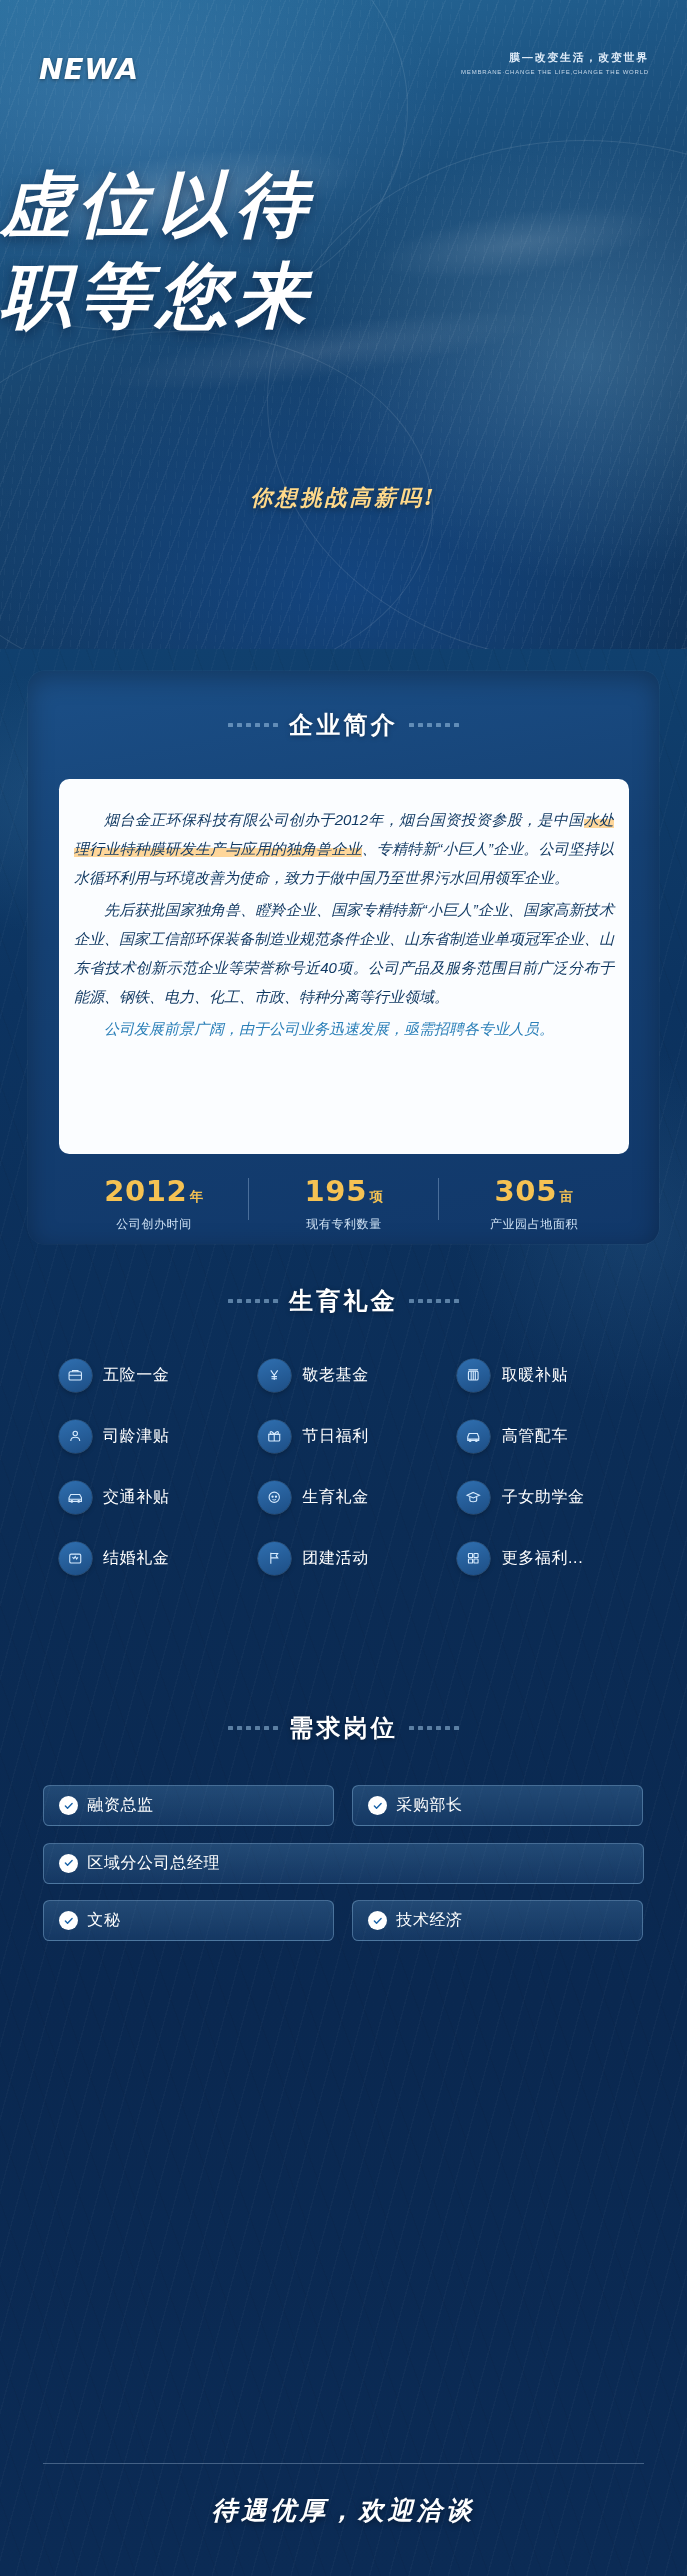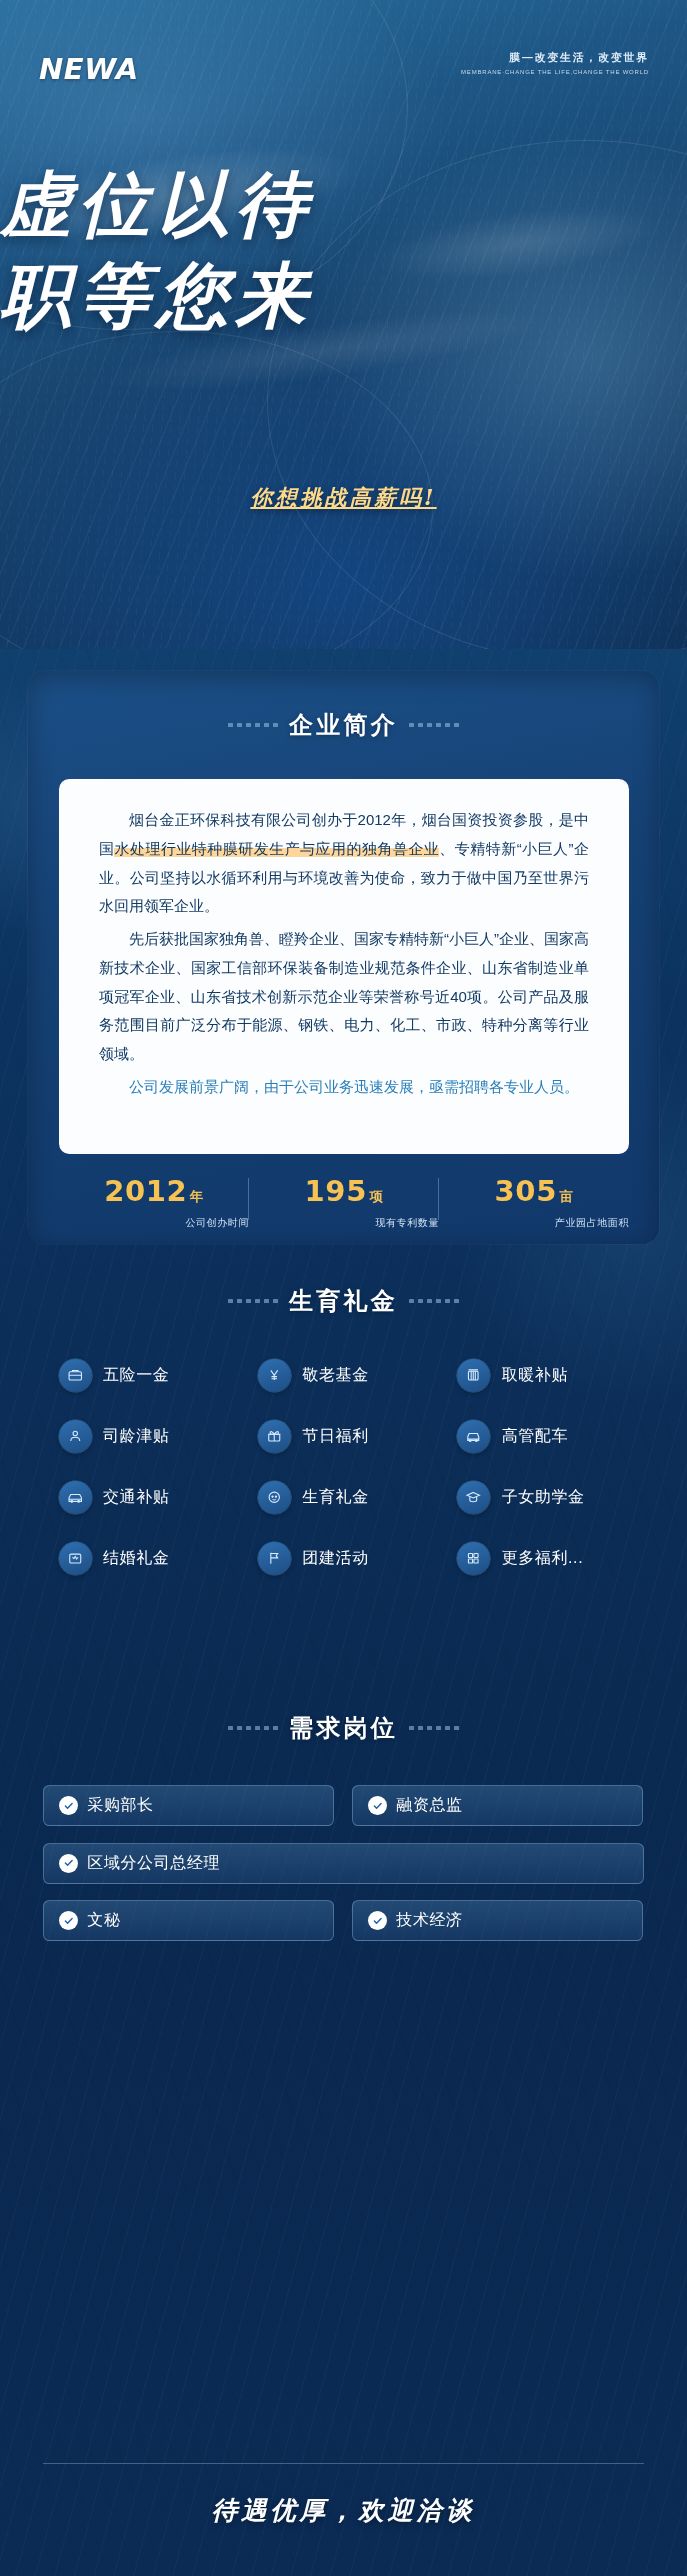--- a/index.html
+++ b/index.html
@@ -84,21 +84,21 @@
     text-shadow: 0 3.8px 11.5px rgba(0,20,50,0.55);
   }
   .subline {
     position: absolute; left: 0; right: 0; top: 471px;
     text-align: center;
     color: #ffd98a;
     font-family: "DejaVu Serif", serif;
     font-style: italic;
   }
   .subline .s1 { font-size: 23px; letter-spacing: 3.2px; font-weight: bold; text-shadow: 0 1.9px 6.4px rgba(0,0,0,.4); }
-  .subline .s2 { font-size: 21.6px; letter-spacing: 3.2px; font-weight: bold; margin-top: 11.5px; text-shadow: 0 1.9px 6.4px rgba(0,0,0,.4); text-decoration: underline; }
+  .subline .s2 { font-size: 21.6px; letter-spacing: 3.2px; font-weight: bold; margin-top: 11.5px; text-shadow: 0 1.9px 6.4px rgba(0,0,0,.4); }
 
   
   .body-bg {
     position: absolute;
     top: 649px; left: 0;
     width: 687px;
     height: 1927px;
     background:
       radial-gradient(ellipse 318px 191px at 12% 8%, rgba(70,130,180,0.25), rgba(0,0,0,0) 70%),
       radial-gradient(ellipse 255px 255px at 92% 30%, rgba(60,120,170,0.22), rgba(0,0,0,0) 70%),
@@ -146,22 +146,23 @@
   }
   .company-card .sec-head { margin-top: 38px; }
 
   .intro-box {
     position: absolute;
     left: 31px; top: 108px;
     width: 570px;
     height: 375px;
     background: #fbfdff;
     border-radius: 10.2px;
-    padding: 27px 40px;
+    padding: 27px 15px;
     overflow: hidden;
+    font-style: italic;
   }
   .intro-box p {
     color: #123a63;
     font-size: 15px;
     line-height: 1.92;
     text-indent: 2em;
     text-align: justify;
     margin-bottom: 3.8px;
   }
   .intro-box p.accent { color: #2a7fb8; }
@@ -178,21 +179,21 @@
   }
   .stat { flex: 1; text-align: center; position: relative; }
   .stat .num {
     color: #f5c253;
     font-size: 29px;
     font-weight: bold;
     font-family: "DejaVu Sans", sans-serif;
     letter-spacing: 0.6px;
   }
   .stat .num .unit { font-size: 13.4px; color: #f5c253; margin-left: 2.5px; font-weight: bold; }
-  .stat .lbl { color: #cfe2f5; font-size: 10px; margin-top: 7.6px; letter-spacing: 0.6px; text-align: right; }
+  .stat .lbl { color: #cfe2f5; font-size: 12px; margin-top: 7.6px; letter-spacing: 0.6px; }
   .stat .divider {
     position: absolute; right: 0; top: 3.8px;
     width: 0.6px; height: 42px;
     background: rgba(180,210,240,0.35);
   }
 
   
   .benefits { position: absolute; left: 0; top: 1285px; width: 687px; }
   .ben-grid {
     margin: 42px auto 0;
@@ -516,30 +517,30 @@
       </span>
   </div>
 
   <div class="pos-wrap">
     <div class="pos-pill">
       <span class="pos-check">
         <svg viewBox="0 0 24 24" fill="none" stroke="#1a63a8" stroke-width="3" stroke-linecap="round" stroke-linejoin="round">
             <path d="M5 12.5l4.5 4.5L19 7.5"></path>
           </svg>
       </span>
-      <span class="pos-label">采购部长</span>
+      <span class="pos-label">融资总监</span>
     </div>
 
     <div class="pos-pill">
       <span class="pos-check">
         <svg viewBox="0 0 24 24" fill="none" stroke="#1a63a8" stroke-width="3" stroke-linecap="round" stroke-linejoin="round">
             <path d="M5 12.5l4.5 4.5L19 7.5"></path>
           </svg>
       </span>
-      <span class="pos-label">融资总监</span>
+      <span class="pos-label">采购部长</span>
     </div>
 
     <div class="pos-pill wide">
       <span class="pos-check">
         <svg viewBox="0 0 24 24" fill="none" stroke="#1a63a8" stroke-width="3" stroke-linecap="round" stroke-linejoin="round">
             <path d="M5 12.5l4.5 4.5L19 7.5"></path>
           </svg>
       </span>
       <span class="pos-label">区域分公司总经理</span>
     </div>

